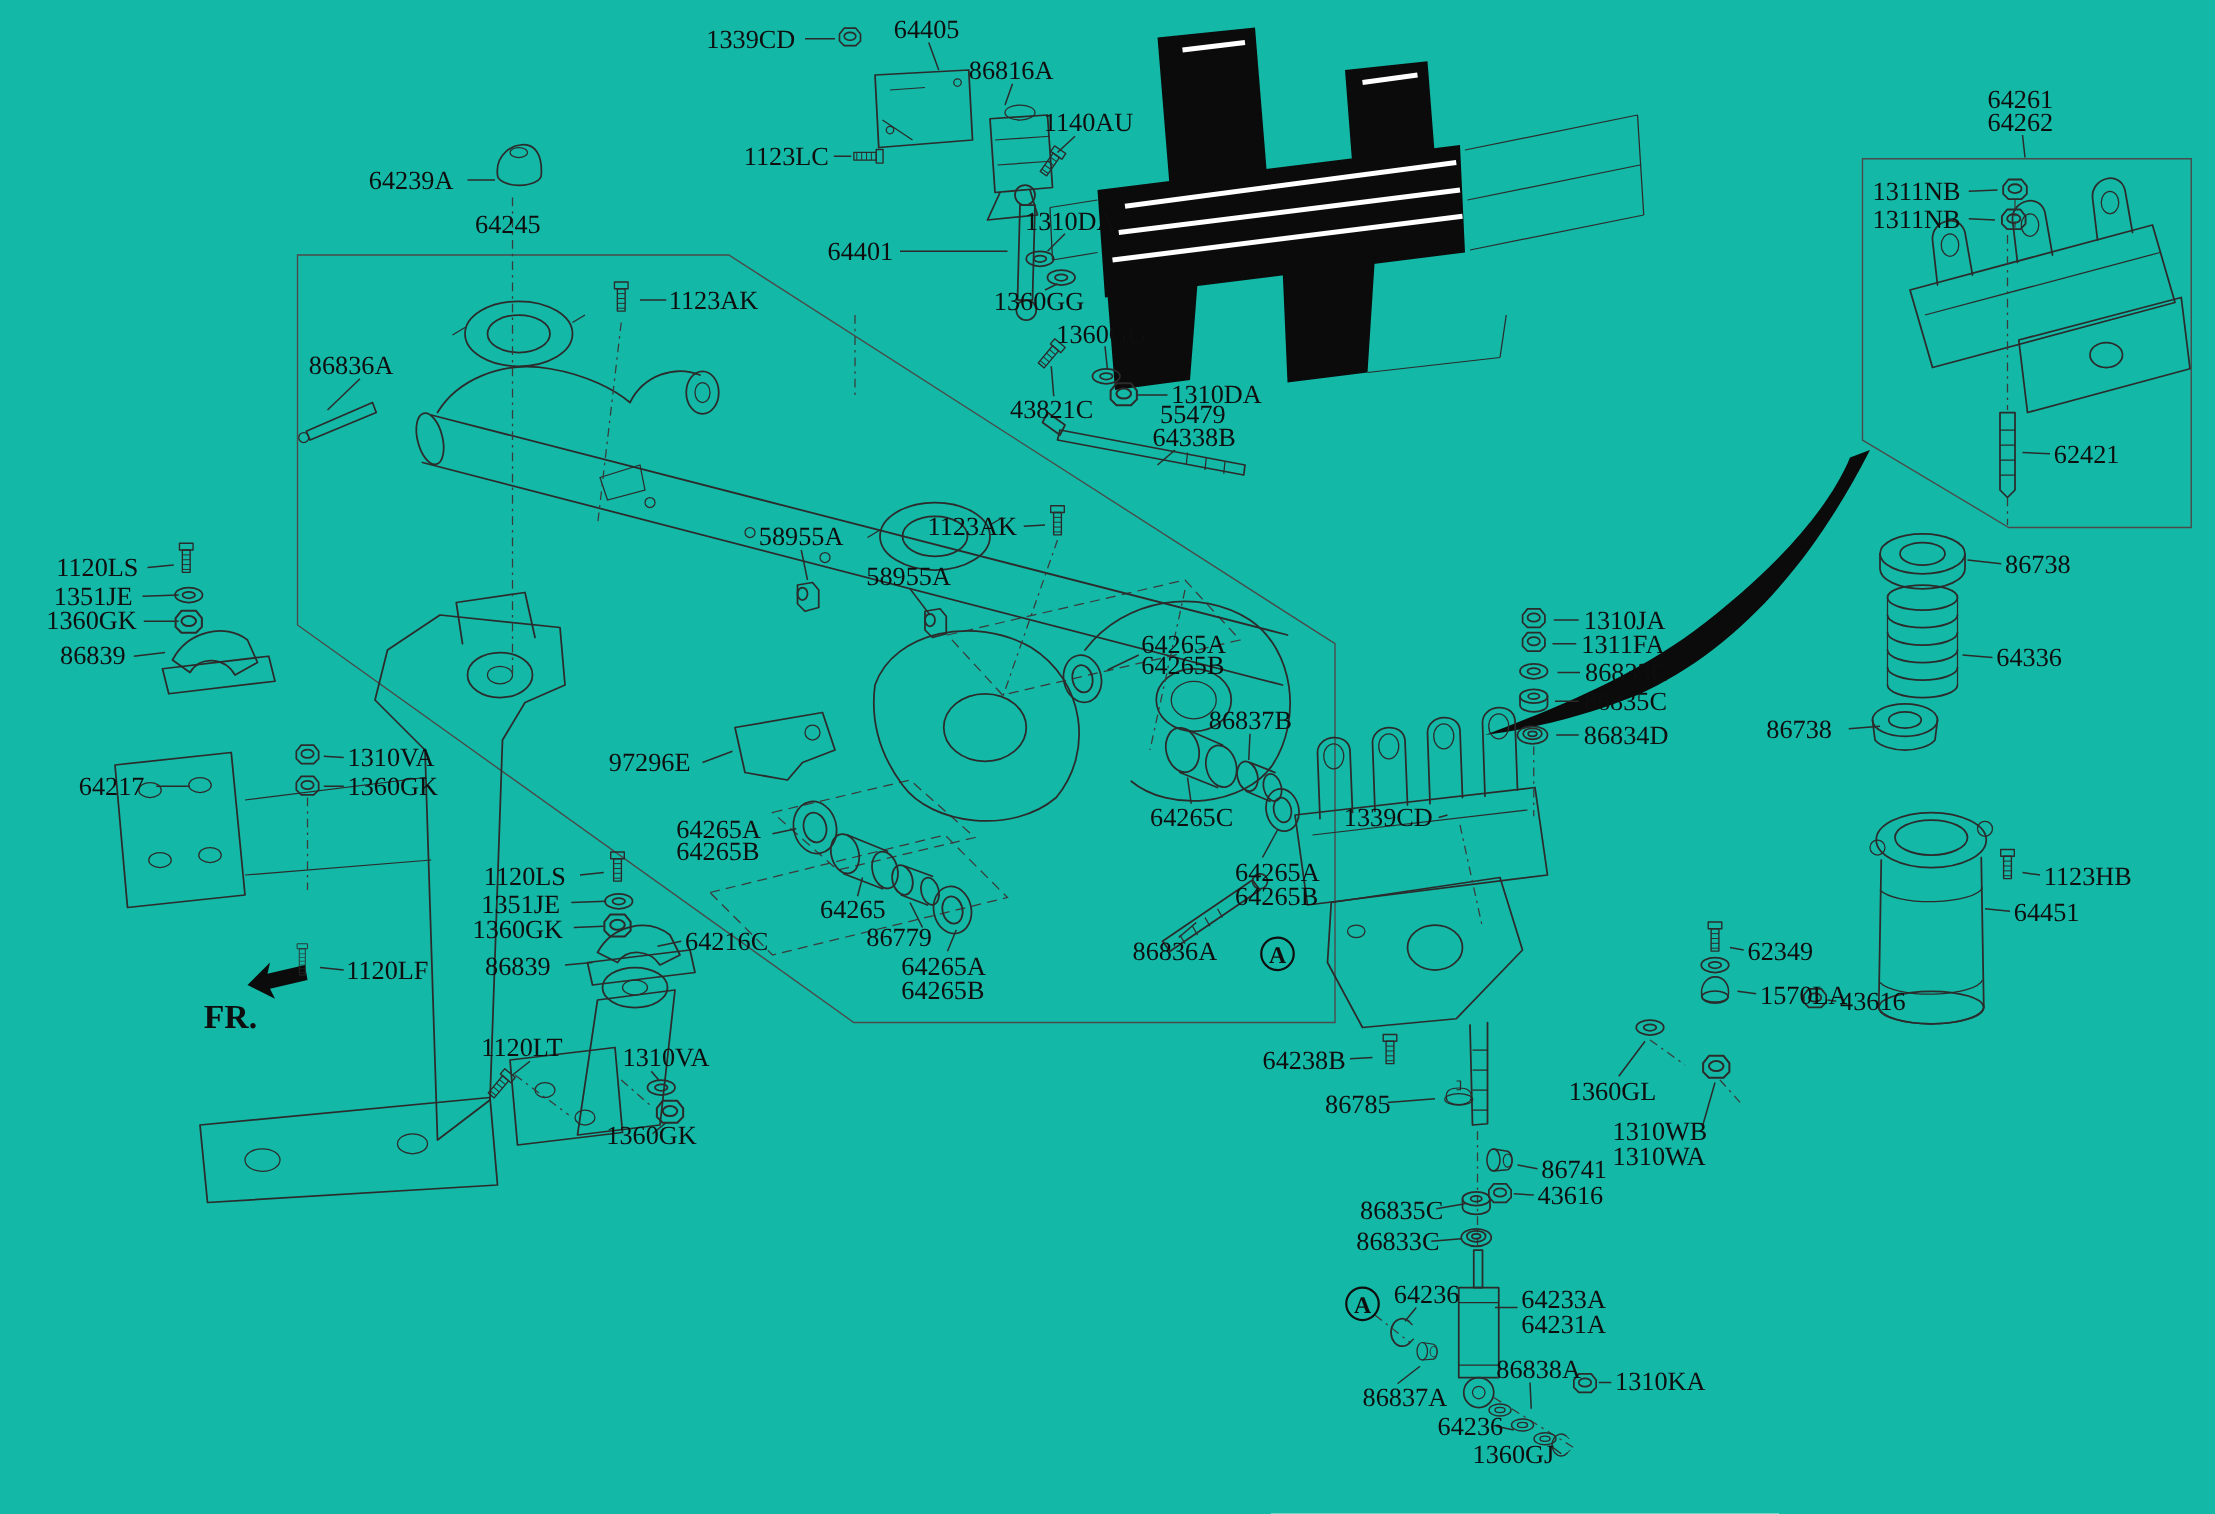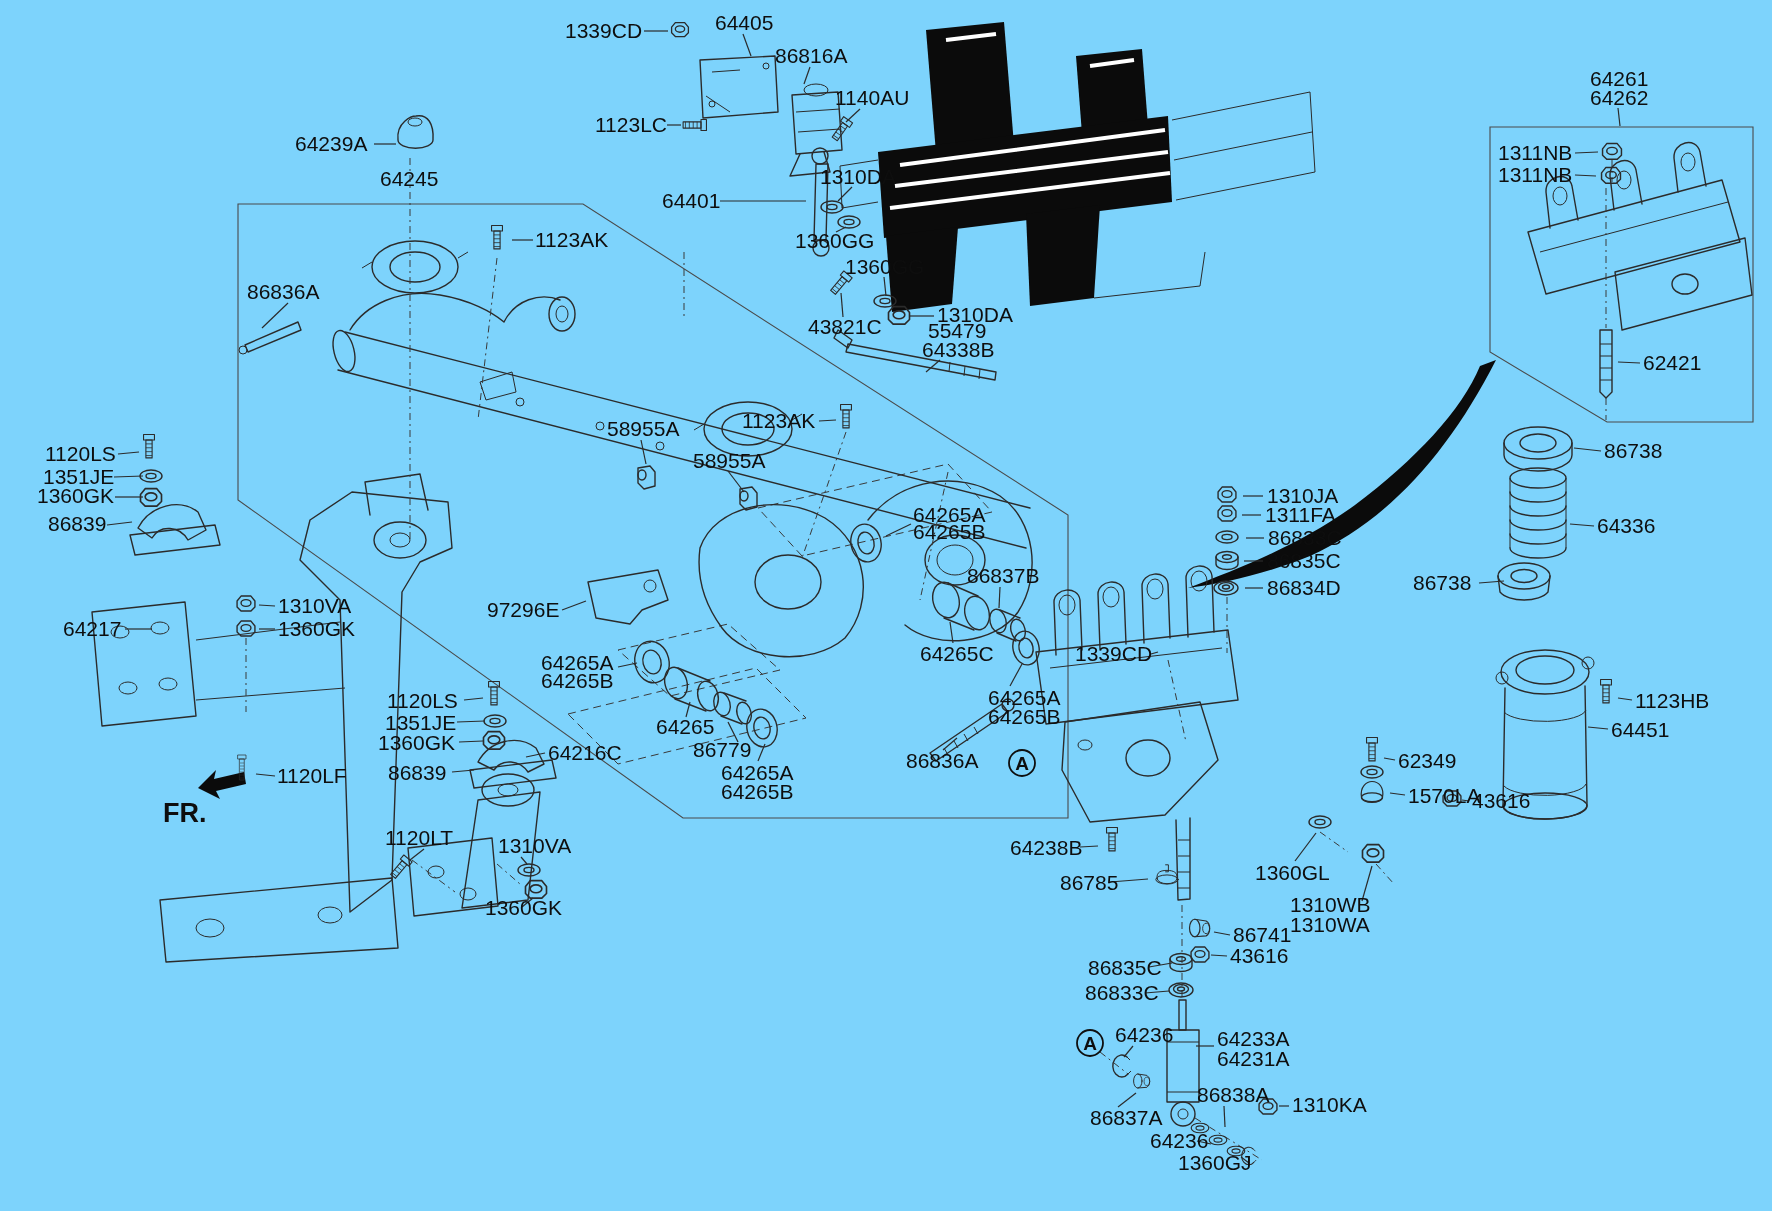--- a/index.html
+++ b/index.html
@@ -1,17 +1,17 @@
 <!DOCTYPE html>
 <html><head>
 <meta charset="utf-8">
 <style>
   html,body{margin:0;padding:0;background:#fff;}
-  #stage{position:relative;width:1772px;height:1211px;background:#7dd3fc;overflow:hidden;
-         font-family:Liberation Sans, sans-serif;}
+  #stage{position:relative;width:1772px;height:1211px;background:#14b8a6;overflow:hidden;
+         font-family:Liberation Serif, serif;}
   svg{position:absolute;left:0;top:0;}
   .sketch{stroke:#2b2b2b;stroke-width:1.4;fill:none;stroke-linejoin:round;stroke-linecap:round;}
   .sketch-thin{stroke:#2b2b2b;stroke-width:1;fill:none;}
   .solid{fill:#0b0b0b;stroke:none;}
   .whiteline{stroke:#ffffff;stroke-width:4;fill:none;}
   .enclosure{stroke:#4a4a4a;stroke-width:1.1;fill:none;}
   .dashline{stroke:#3a3a3a;stroke-width:1;fill:none;stroke-dasharray:7 4 2 4;}
   .dashbox{stroke:#3a3a3a;stroke-width:1;fill:none;stroke-dasharray:8 5;}
   .leader{stroke:#2b2b2b;stroke-width:1.2;fill:none;}
   .plabel{fill:#0e0e0e;font-size:21px;}

